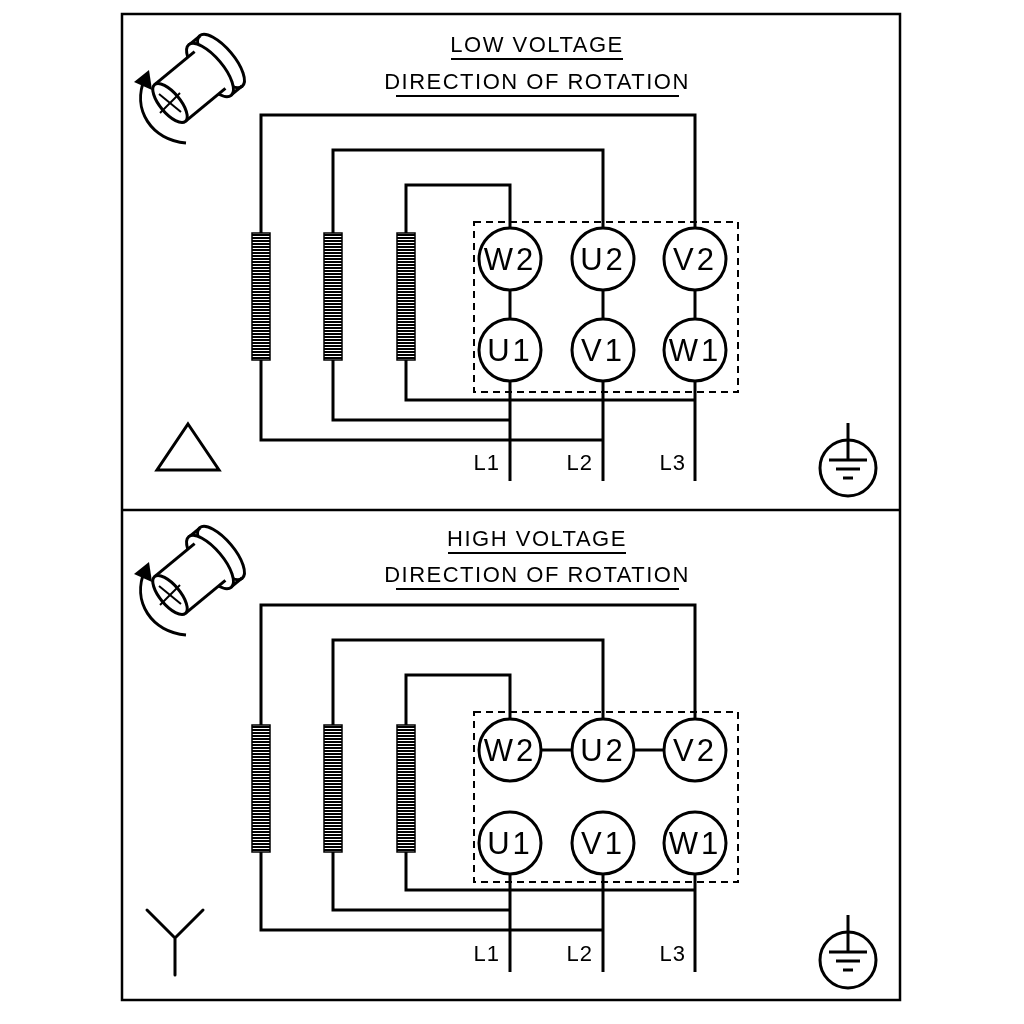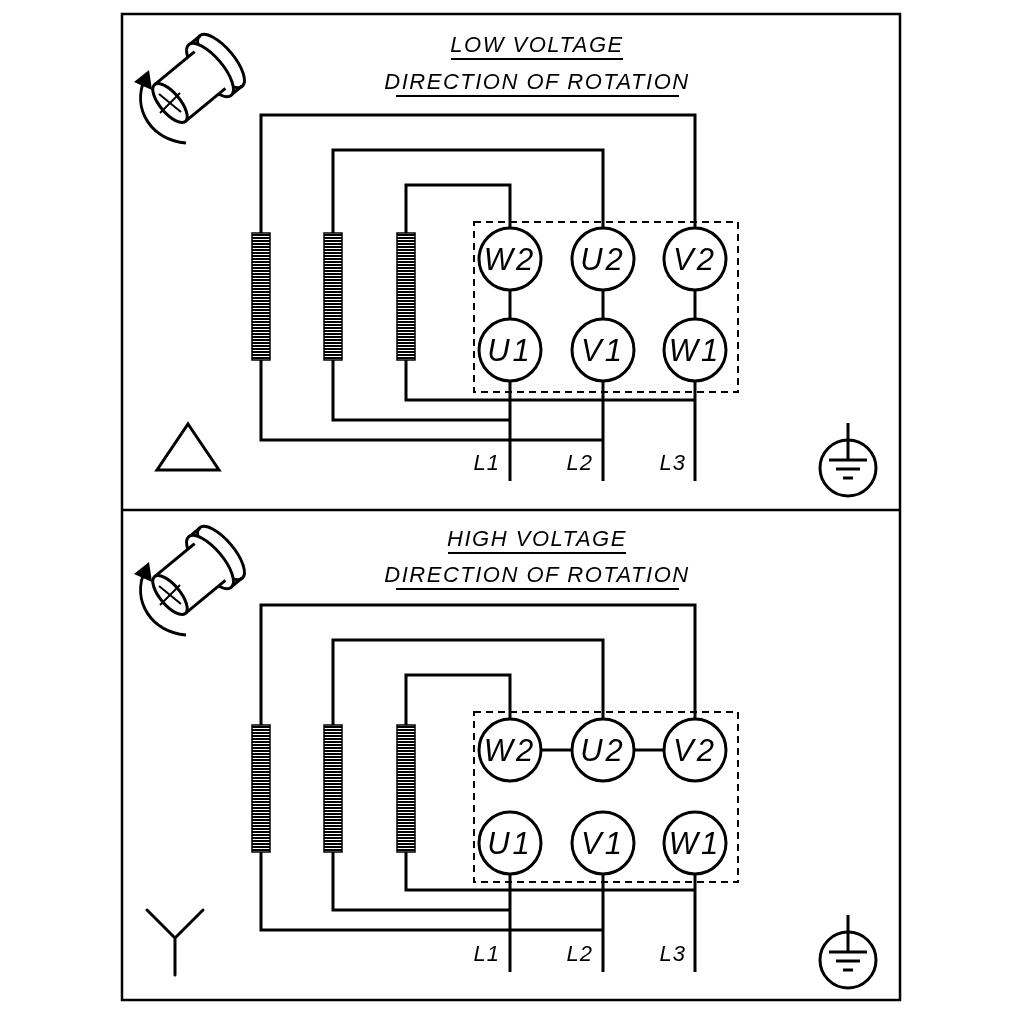--- a/index.html
+++ b/index.html
@@ -1,16 +1,16 @@
 <!DOCTYPE html>
 <html><head>
 <meta charset="utf-8">
 <style>
   html,body{margin:0;padding:0;background:#ffffff;}
-  .stage{position:relative;width:1024px;height:1024px;background:#ffffff;overflow:hidden;font-style:italic;}
+  .stage{position:relative;width:1024px;height:1024px;background:#ffffff;overflow:hidden;}
   svg{position:absolute;left:0;top:0;}
   text{font-family:"Liberation Sans","DejaVu Sans",sans-serif;fill:#000;}
   .ttl{font-size:22px;letter-spacing:1.5px;}
   .term{font-size:31px;letter-spacing:3px;}
   .sup{font-size:22px;letter-spacing:1px;}
 </style>
 </head>
 <body>
 
 <div class="stage">

